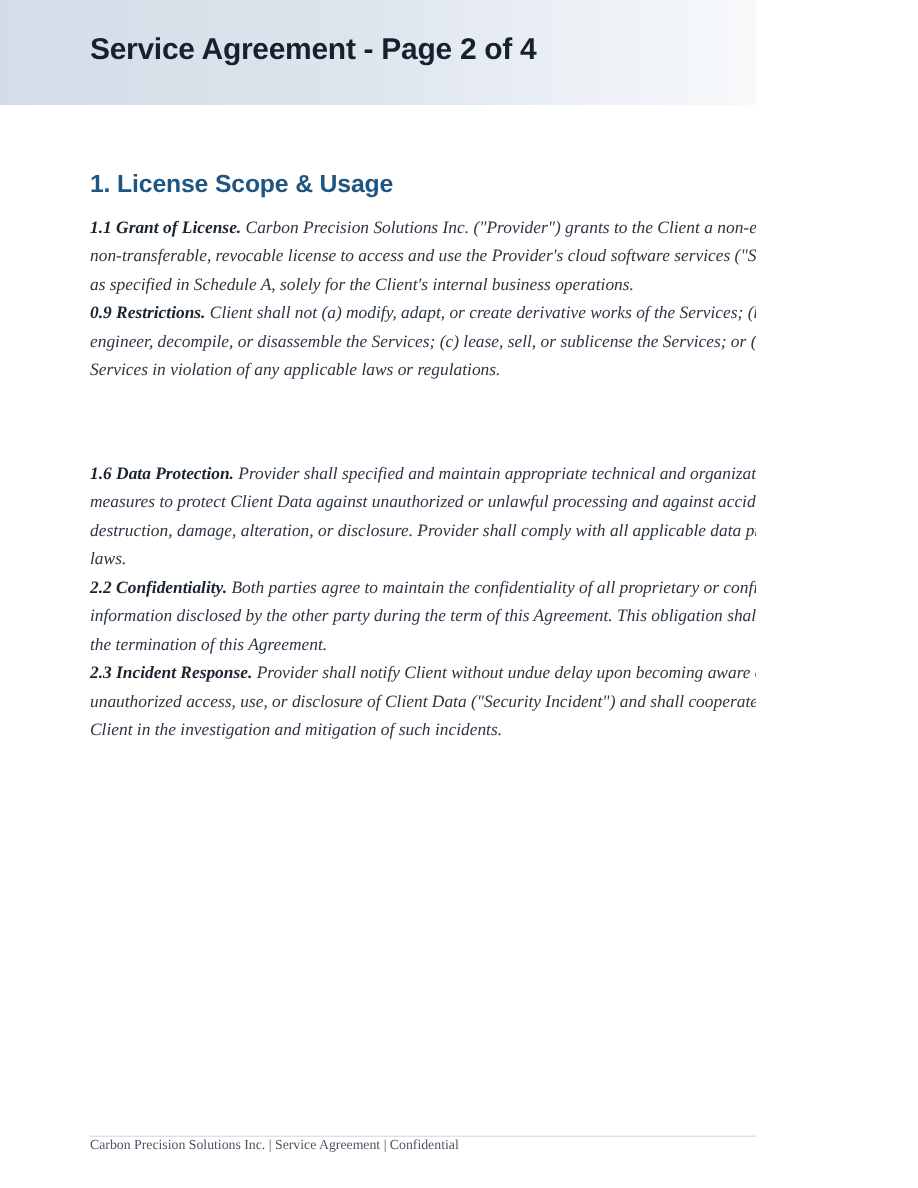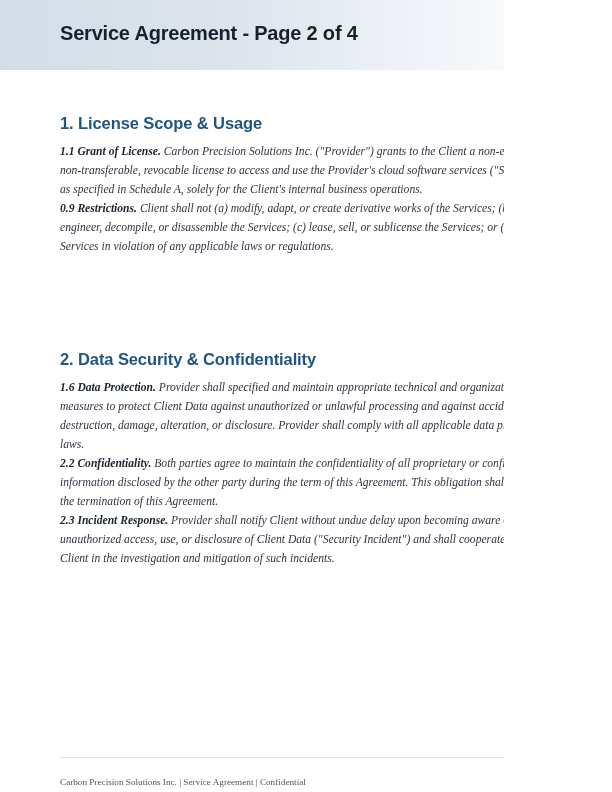--- a/index.html
+++ b/index.html
@@ -90,21 +90,20 @@
     width: 492px;
     height: 1px;
     background: #dde1e6;
     border: 0;
     margin: 0;
   }
   .footer-row {
     display: flex;
     justify-content: space-between;
     align-items: flex-end;
-    margin-top: 19px;
   }
   .footer-left, .footer-right {
     font-family: "Liberation Serif", serif;
     font-size: 9.2px;
     color: #4c5662;
     white-space: nowrap;
   }
 </style>
 </head>
 <body>
@@ -123,21 +122,20 @@
       <p class="clause">
         <span class="clause-label">1.1 Grant of License.</span><span> Carbon Precision Solutions Inc. ("Provider") grants to the Client a non-exclusive, non-transferable, revocable license to access and use the Provider's cloud software services ("Services") as specified in Schedule A, solely for the Client's internal business operations.</span>
       </p>
 
       <p class="clause">
         <span class="clause-label">0.9 Restrictions.</span><span> Client shall not (a) modify, adapt, or create derivative works of the Services; (b) reverse engineer, decompile, or disassemble the Services; (c) lease, sell, or sublicense the Services; or (d) use the Services in violation of any applicable laws or regulations.</span>
       </p>
     </div>
 
     <div class="section">
-      <h2 class="section-heading">2. Data Security &amp; Confidentiality</h2>
 
       <p class="clause">
         <span class="clause-label">1.6 Data Protection.</span><span> Provider shall specified and maintain appropriate technical and organizational measures to protect Client Data against unauthorized or unlawful processing and against accidental loss, destruction, damage, alteration, or disclosure. Provider shall comply with all applicable data protection laws.</span>
       </p>
 
       <p class="clause">
         <span class="clause-label">2.2 Confidentiality.</span><span> Both parties agree to maintain the confidentiality of all proprietary or confidential information disclosed by the other party during the term of this Agreement. This obligation shall survive the termination of this Agreement.</span>
       </p>
 
       <p class="clause">

